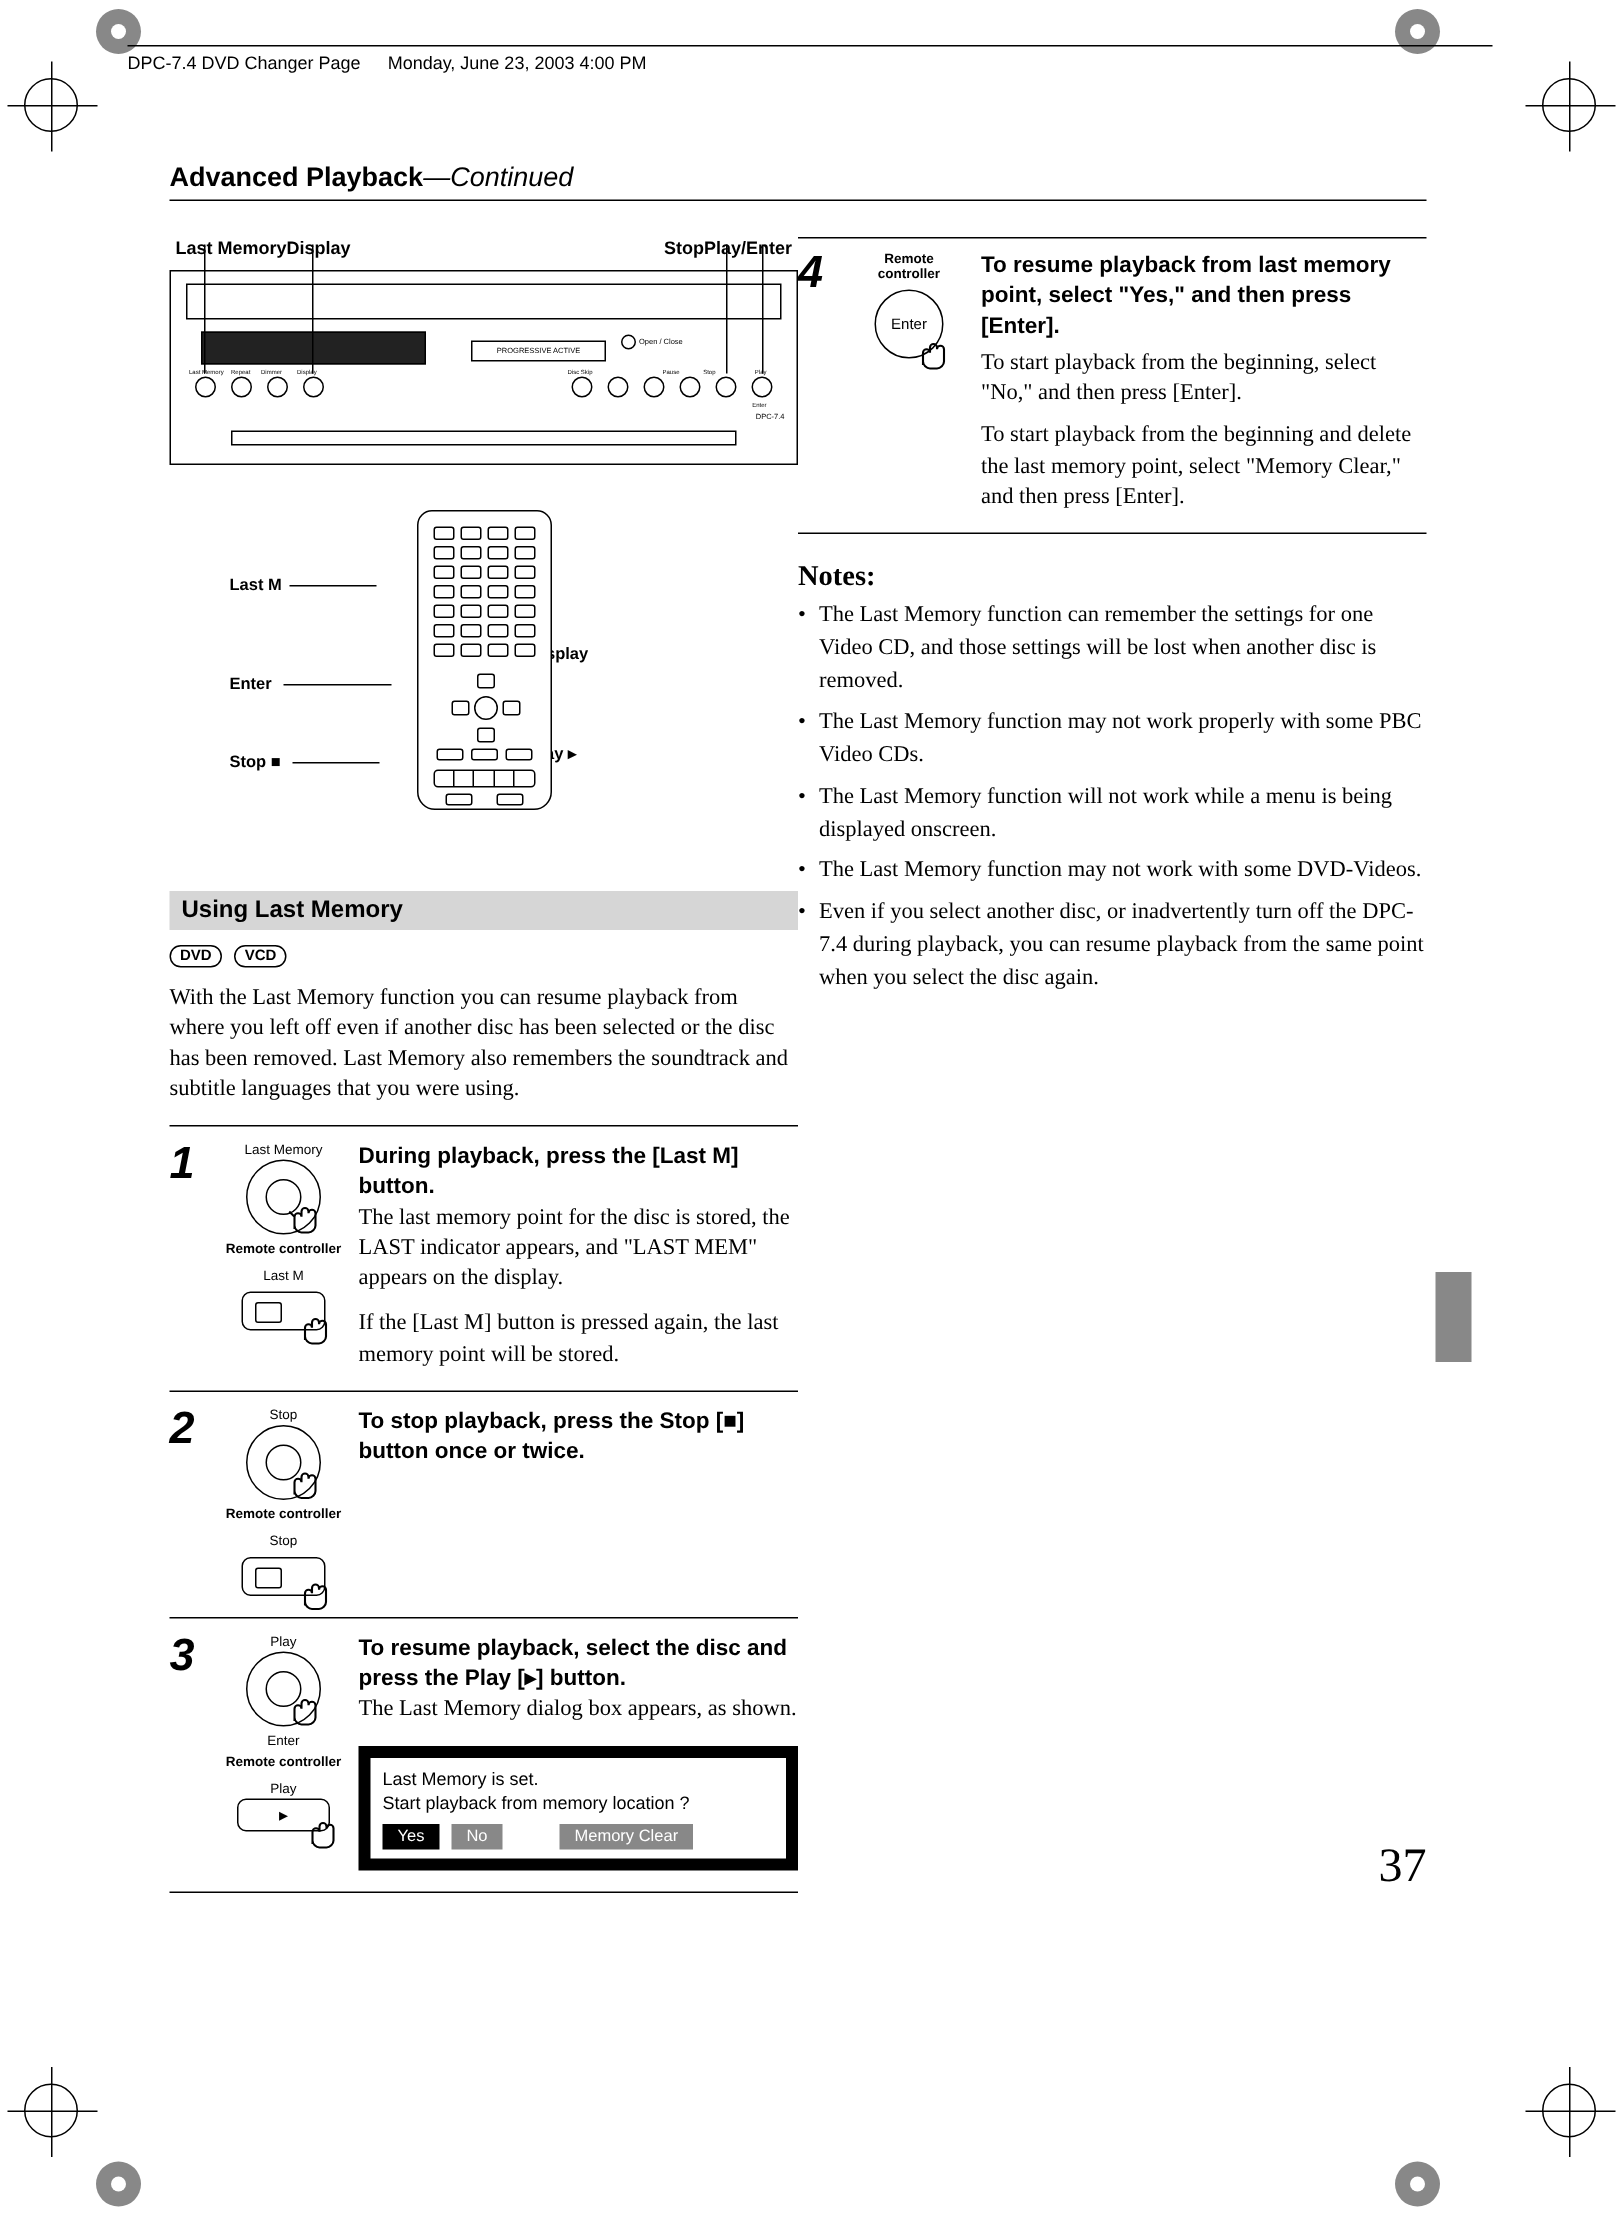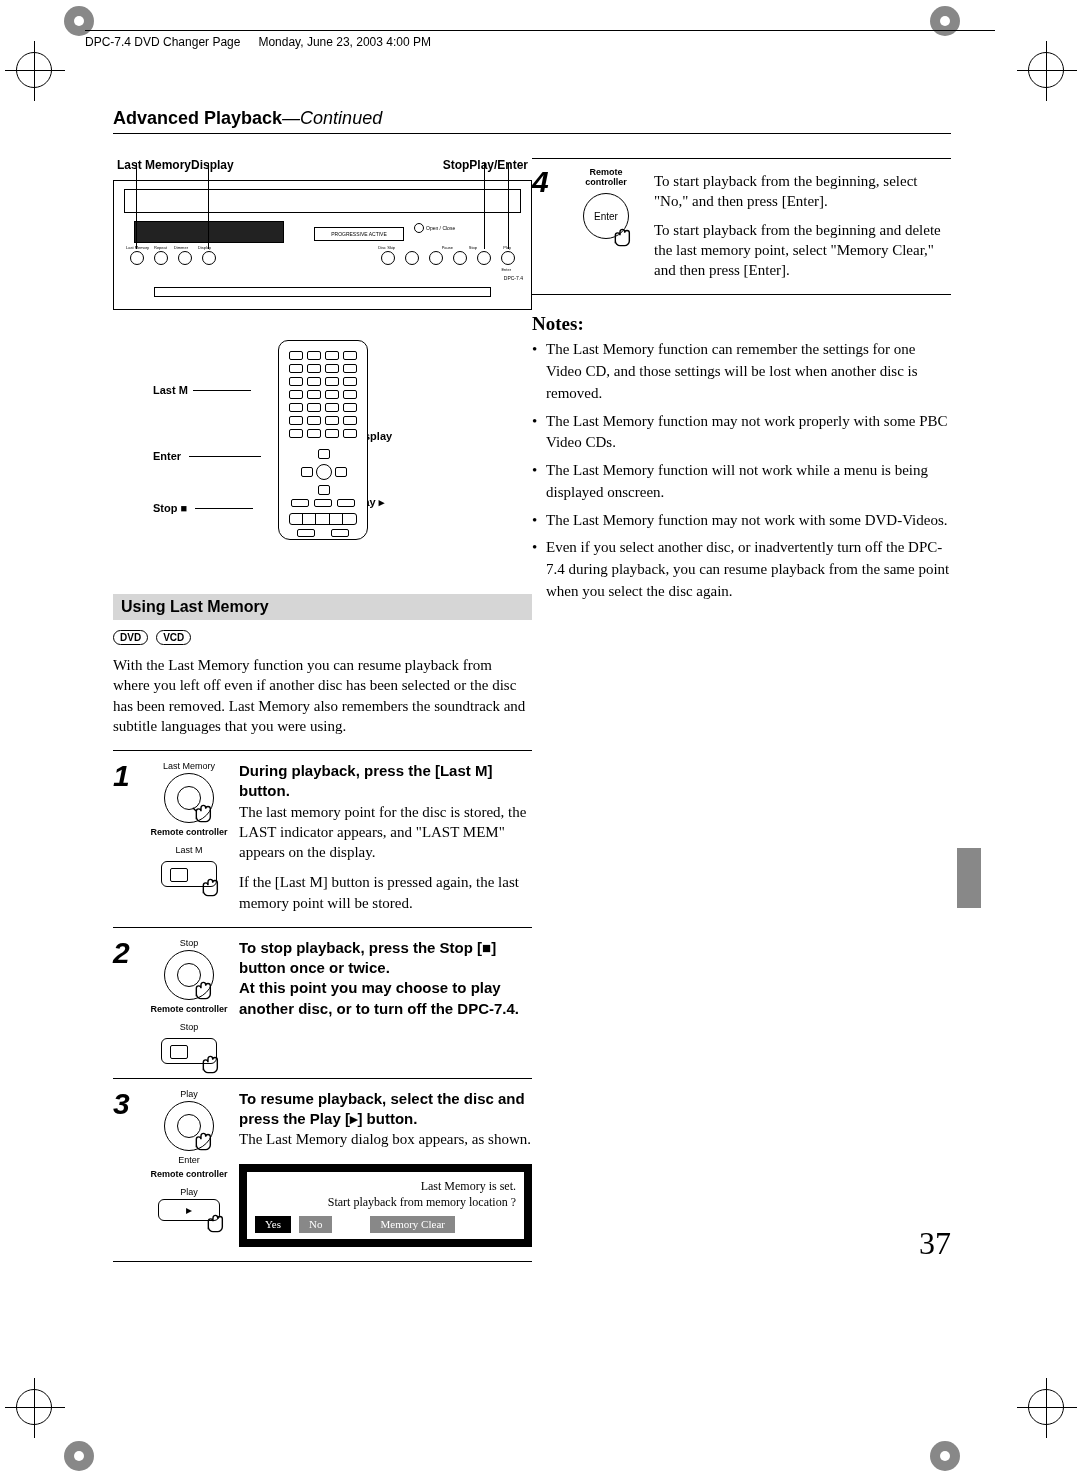--- a/index.html
+++ b/index.html
@@ -111,21 +111,21 @@
   }
   .hand svg { width:100%; height:100%; }
   .mini-panel { width:56px; height:26px; border:1.5px solid #000; border-radius:6px; margin:6px auto 0 auto; position:relative;}
   .mini-panel::after{content:"";position:absolute;top:6px;left:8px;width:16px;height:12px;border:1px solid #000;border-radius:2px;}
   .mini-lbl { font-size:9px; margin-bottom:2px;}
   .rc-lbl { font-weight:bold; font-size:9px; margin-top:4px;}
   .step-txt { flex:1; font-size:15px; line-height:1.35;}
   .step-txt .bh { font-family:Arial,sans-serif; font-weight:bold;}
   .osd-box {
     margin-top:14px; border:8px solid #000; padding:6px 8px 6px 8px;
-    font-family: Liberation Serif, serif; font-size:12px; background:#fff;text-align:right;
+    font-family: Liberation Sans, sans-serif; font-size:12px; background:#fff;
   }
   .osd-btns { margin-top:6px; display:flex; gap:8px; align-items:center;}
   .osd-btn { background:#888; color:#fff; font-size:11px; padding:1px 10px;}
   .osd-btn.sel { background:#000;}
   .step4 { display:flex; gap:10px; }
   .ebtn {
     width:46px; height:46px; border:1.5px solid #000; border-radius:50%;
     display:flex;align-items:center;justify-content:center;
     font-family:Arial,sans-serif; font-size:10px; position:relative; margin:6px auto 0 auto;
   }
@@ -346,21 +346,20 @@
           <div class="rc-lbl">Remote controller</div>
           <div class="mini-lbl" style="margin-top:8px">Stop</div>
           <div class="mini-panel">
               <div class="hand" style="right:-6px;bottom:-14px;"><svg viewBox="0 0 24 24">
                   <path fill="none" stroke="#000" stroke-width="1.2" d="M8 20v-7c0-1 1-2 2-2s2 1 2 2v-3c0-1 1-2 2-2s2 1 2 2v1c0-1 1-2 2-2s2 1 2 2v7c0 2-2 4-4 4h-4c-2 0-4-2-4-4z"></path>
                 </svg></div>
             </div>
         </div>
         <div class="step-txt">
           <p class="bh">To stop playback, press the Stop [■] button once or twice.</p>
-          <p class="bh">At this point you may choose to play another disc, or to turn off the DPC-7.4.</p>
         </div>
       </div>
 
       <div class="step">
         <div class="step-num">3</div>
         <div class="step-icol">
           <div class="mini-lbl">Play</div>
           <div class="knob">
               <div class="hand"><svg viewBox="0 0 24 24">
                   <path fill="none" stroke="#000" stroke-width="1.2" d="M8 20v-7c0-1 1-2 2-2s2 1 2 2v-3c0-1 1-2 2-2s2 1 2 2v1c0-1 1-2 2-2s2 1 2 2v7c0 2-2 4-4 4h-4c-2 0-4-2-4-4z"></path>
@@ -400,20 +399,21 @@
         <div class="step-icol" style="width:76px">
           <div class="rc-lbl" style="margin-top:0">Remote controller</div>
           <div class="ebtn">
             <span>Enter</span>
             <div class="hand" style="right:-6px;bottom:-12px;"><svg viewBox="0 0 24 24">
                   <path fill="none" stroke="#000" stroke-width="1.2" d="M8 20v-7c0-1 1-2 2-2s2 1 2 2v-3c0-1 1-2 2-2s2 1 2 2v1c0-1 1-2 2-2s2 1 2 2v7c0 2-2 4-4 4h-4c-2 0-4-2-4-4z"></path>
                 </svg></div>
           </div>
         </div>
         <div class="step-txt">
+          <p class="bh">To resume playback from last memory point, select "Yes," and then press [Enter].</p>
           <p style="margin-top:4px">To start playback from the beginning, select "No," and then press [Enter].</p>
           <p style="margin-top:8px">To start playback from the beginning and delete the last memory point, select "Memory Clear," and then press [Enter].</p>
         </div>
       </div>
 
       <p class="notes-h">Notes:</p>
       <ul class="notes">
         <li>The Last Memory function can remember the settings for one Video CD, and those settings will be lost when another disc is removed.</li>
         <li>The Last Memory function may not work properly with some PBC Video CDs.</li>
         <li>The Last Memory function will not work while a menu is being displayed onscreen.</li>

